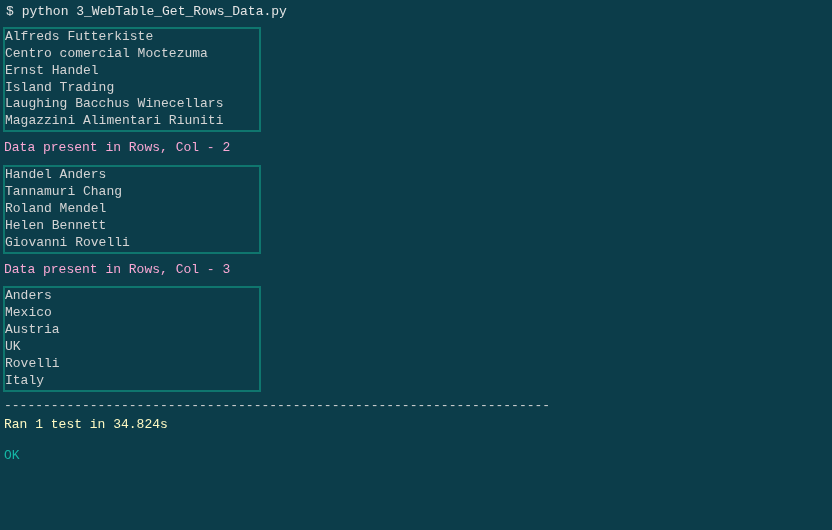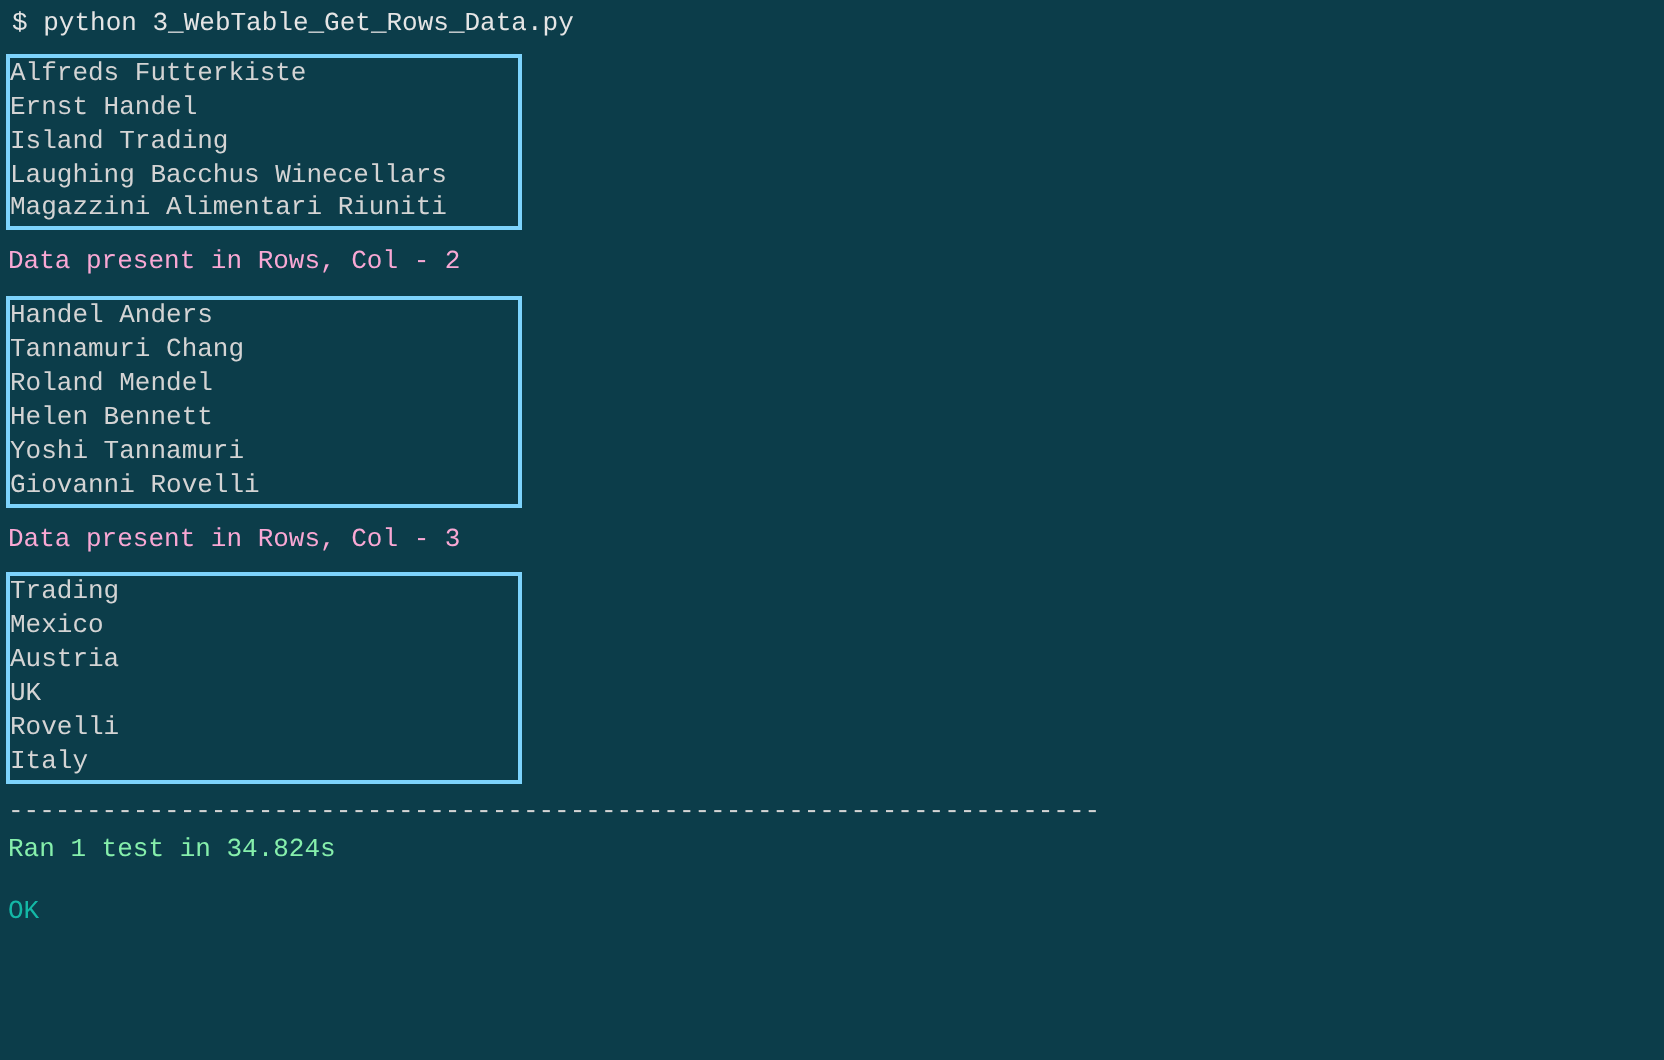--- a/index.html
+++ b/index.html
@@ -16,21 +16,21 @@
       height: 530px;
       overflow: hidden;
       padding: 4px 0 0 2px;
       line-height: 1.3;
     }
     .prompt-line {
       color: #e5e5e5;
       padding-left: 4px;
     }
     .output-block {
-      border: 2px solid #7dd3fc;
+      border: 2px solid #0f766e;
       display: inline-block;
       padding: 0;
       margin: 2px 0 2px 1px;
       min-width: 258px;
     }
     .output-block .line {
       padding: 0 6px 0 0;
       white-space: pre;
     }
     .section-header {
@@ -38,21 +38,21 @@
       color: #f9a8d4;
     }
     .divider {
       color: #d4d4d4;
       white-space: nowrap;
       overflow: hidden;
       padding: 4px 0 0 2px;
     }
     .result-line {
       padding: 2px 0 0 2px;
-      color: #86efac;
+      color: #fef9c3;
     }
     .ok-line {
       padding: 14px 0 0 2px;
       color: #14b8a6;
     }
     .spacer-sm {
       height: 4px;
     }
   </style>
 </head>
@@ -62,41 +62,41 @@
 
 <div class="prompt-line">
   <span>$</span>
   <span>python 3_WebTable_Get_Rows_Data.py</span>
 </div>
 
 <div class="spacer-sm"></div>
 
 <div class="output-block">
   <div class="line">Alfreds Futterkiste</div>
+  <div class="line">Centro comercial Moctezuma</div>
   <div class="line">Ernst Handel</div>
   <div class="line">Island Trading</div>
   <div class="line">Laughing Bacchus Winecellars</div>
   <div class="line">Magazzini Alimentari Riuniti</div>
 </div>
 
 <div class="section-header">Data present in Rows, Col - 2</div>
 
 <div class="output-block">
   <div class="line">Handel Anders</div>
   <div class="line">Tannamuri Chang</div>
   <div class="line">Roland Mendel</div>
   <div class="line">Helen Bennett</div>
-  <div class="line">Yoshi Tannamuri</div>
   <div class="line">Giovanni Rovelli</div>
 </div>
 
 <div class="section-header">Data present in Rows, Col - 3</div>
 
 <div class="output-block">
-  <div class="line">Trading</div>
+  <div class="line">Anders</div>
   <div class="line">Mexico</div>
   <div class="line">Austria</div>
   <div class="line">UK</div>
   <div class="line">Rovelli</div>
   <div class="line">Italy</div>
 </div>
 
 <div class="divider">----------------------------------------------------------------------</div>
 
 <div class="result-line">Ran 1 test in 34.824s</div>

